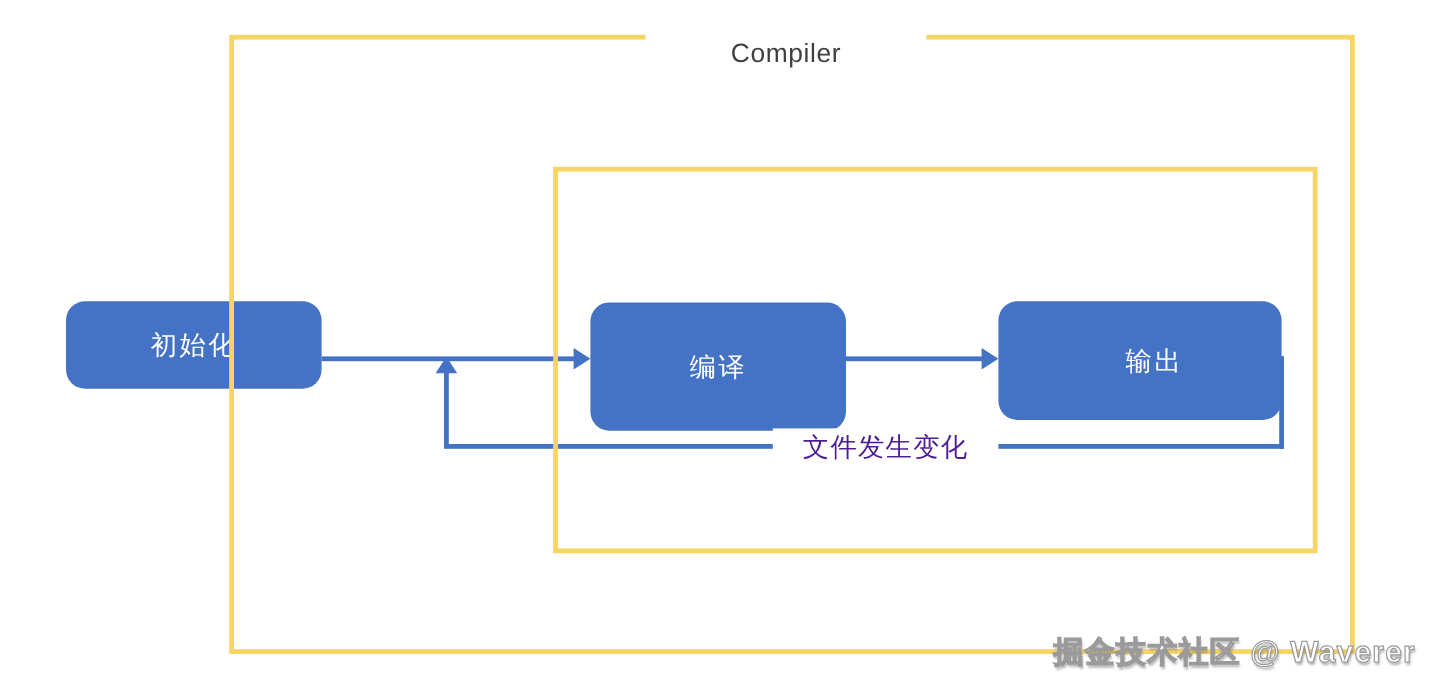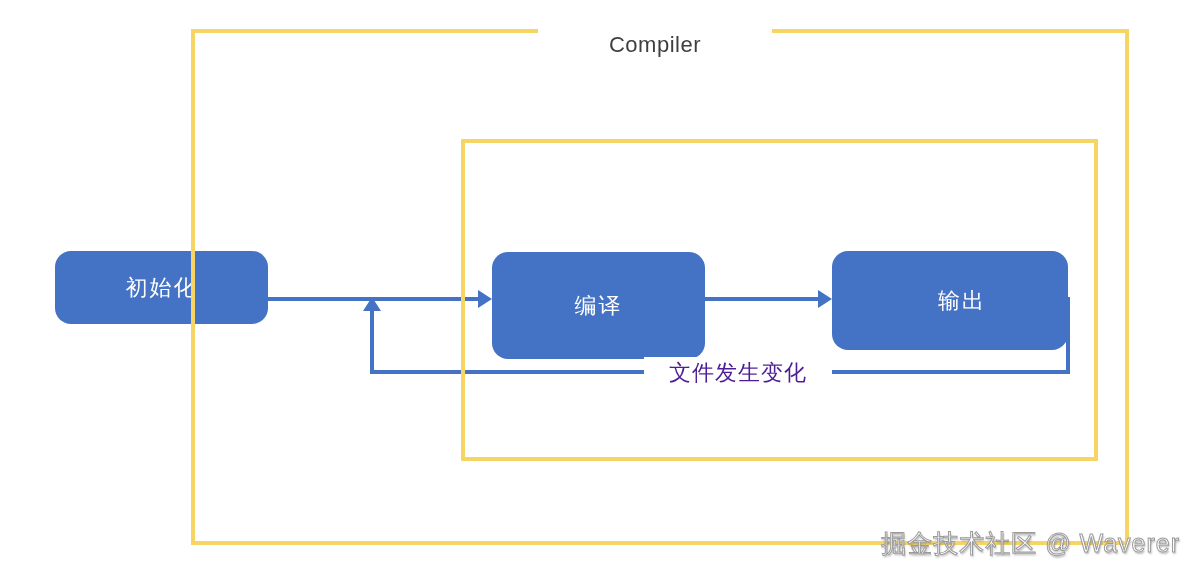--- a/index.html
+++ b/index.html
@@ -106,21 +106,21 @@
     letter-spacing: 1px;
   }
 
   
   .watermark {
     position: absolute;
     left: 860px; top: 527px; width: 320px;
     z-index: 5;
     text-align: right;
     font-size: 25px;
-    font-weight: normal;
+    font-weight: bold;
     color: #ffffff;
     -webkit-text-stroke: 1px #9a9a9a;
     text-shadow: 1px 2px 2px rgba(90, 90, 90, 0.45);
     letter-spacing: 1px;
     white-space: nowrap;
   }
 </style>
 </head>
 <body>
 

